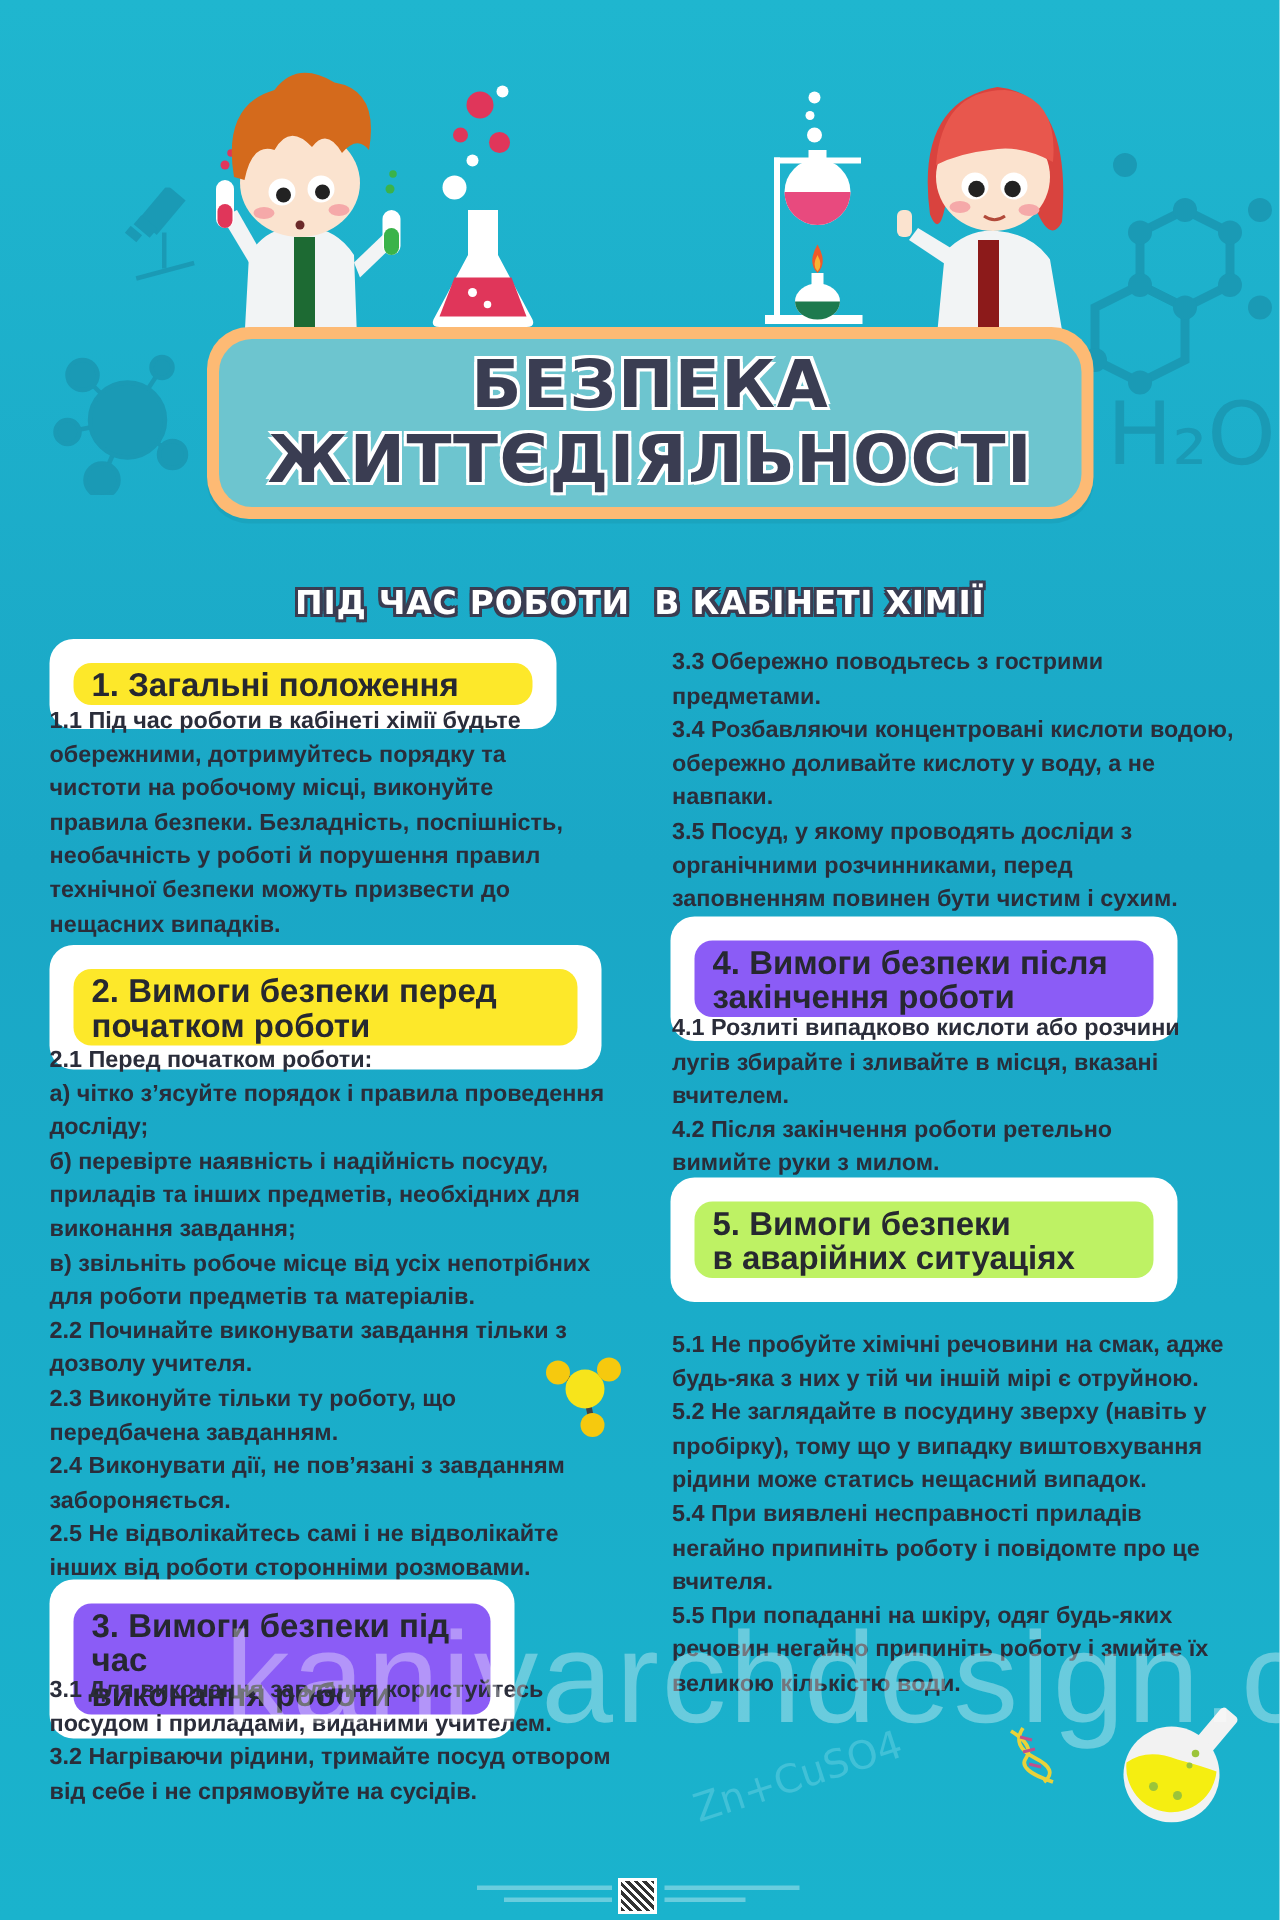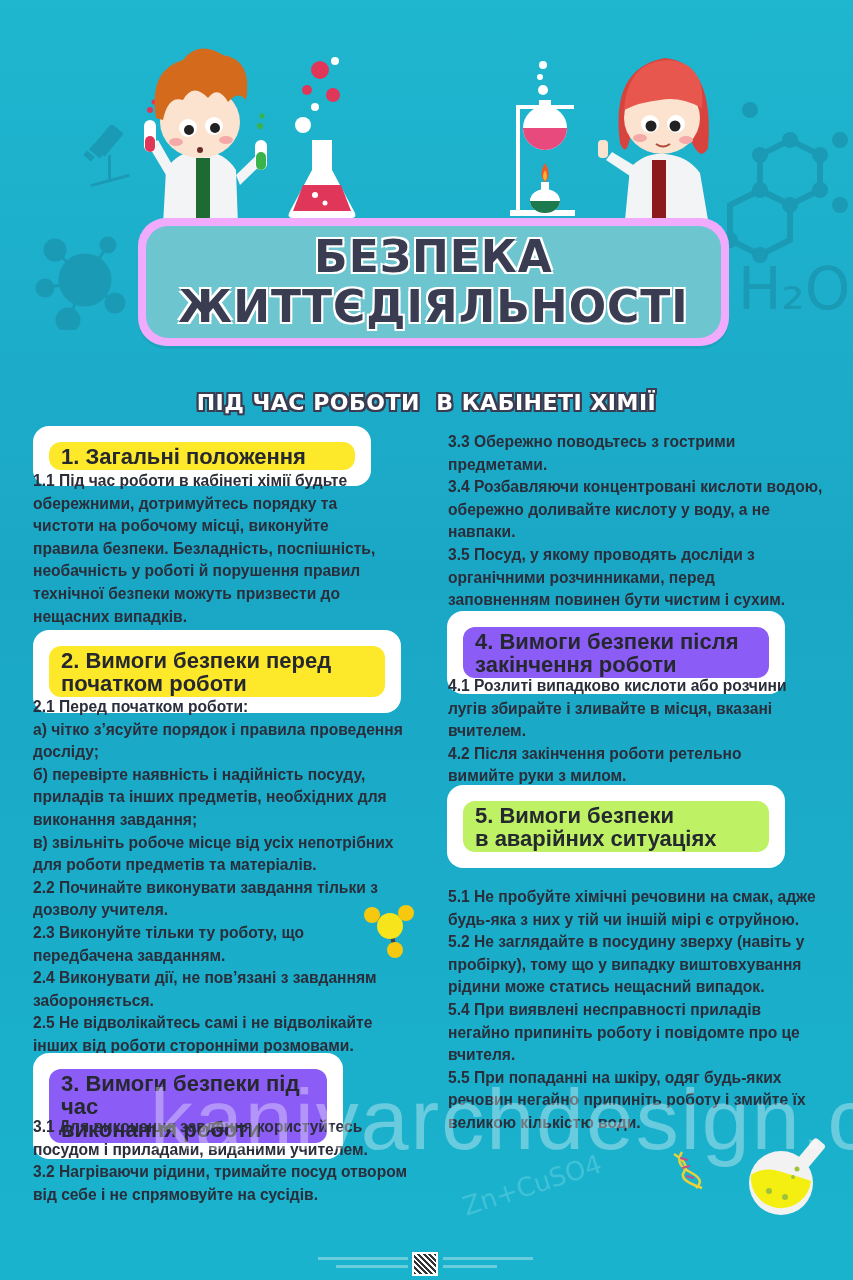--- a/index.html
+++ b/index.html
@@ -11,21 +11,21 @@
     color: #2a2d3a;
   }
   .abs { position: absolute; }
 
   
   .deco { position: absolute; opacity: 0.9; }
 
   
   .banner {
     position: absolute; left: 138px; top: 218px; width: 591px; height: 128px;
-    background: #f0abfc; border-radius: 28px;
+    background: #fdba74; border-radius: 28px;
     box-shadow: 0 3px 0 rgba(0,0,0,0.05);
   }
   .banner-inner {
     position: absolute; left: 8px; top: 8px; right: 8px; bottom: 8px;
     background: #6dc5cf; border-radius: 22px;
     display: flex; flex-direction: column; align-items: center; justify-content: center;
   }
   .banner-line {
     font-family: "DejaVu Sans", sans-serif; font-weight: bold;
     color: #3a3d52; font-size: 44px; line-height: 50px; letter-spacing: 1px;

